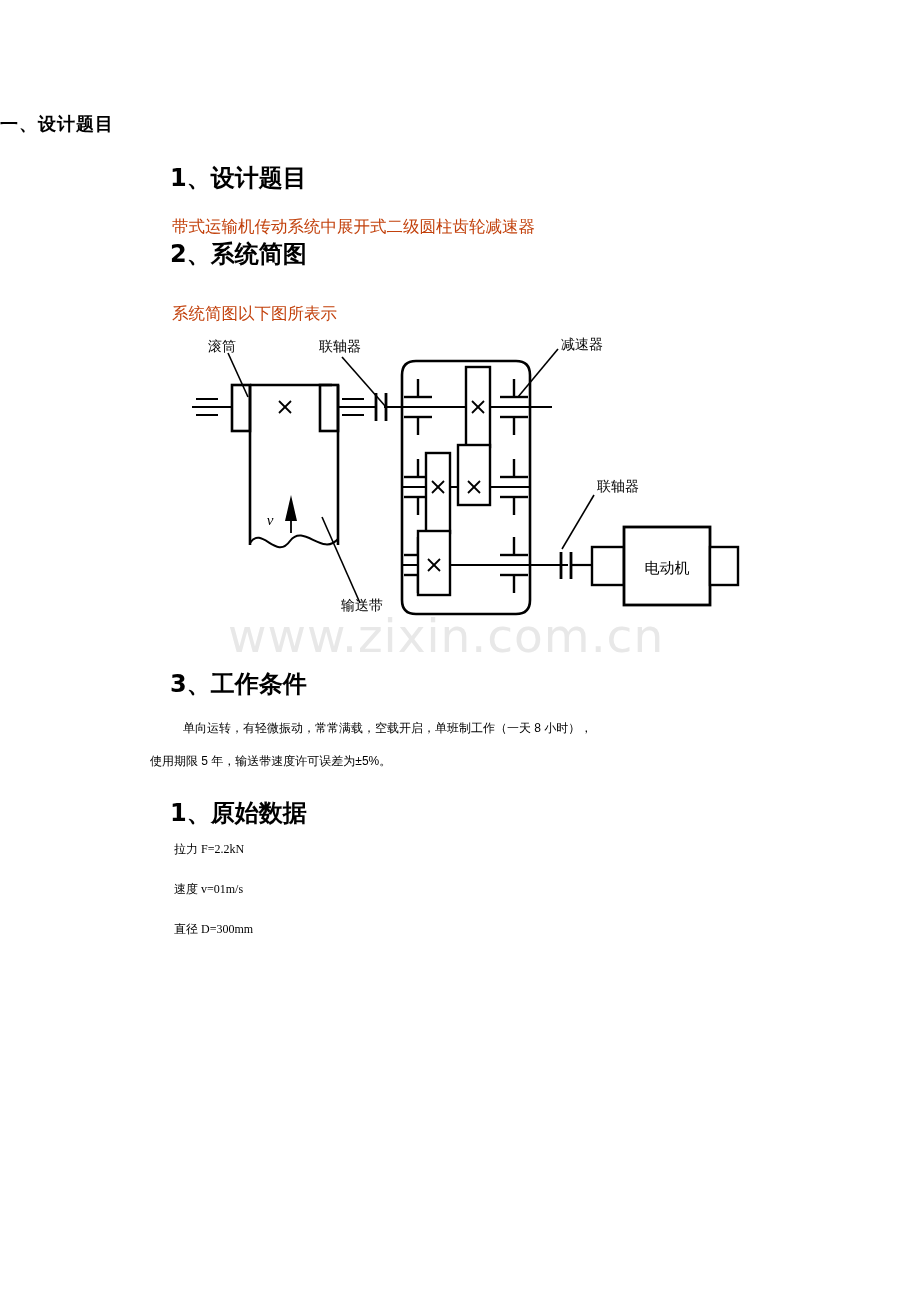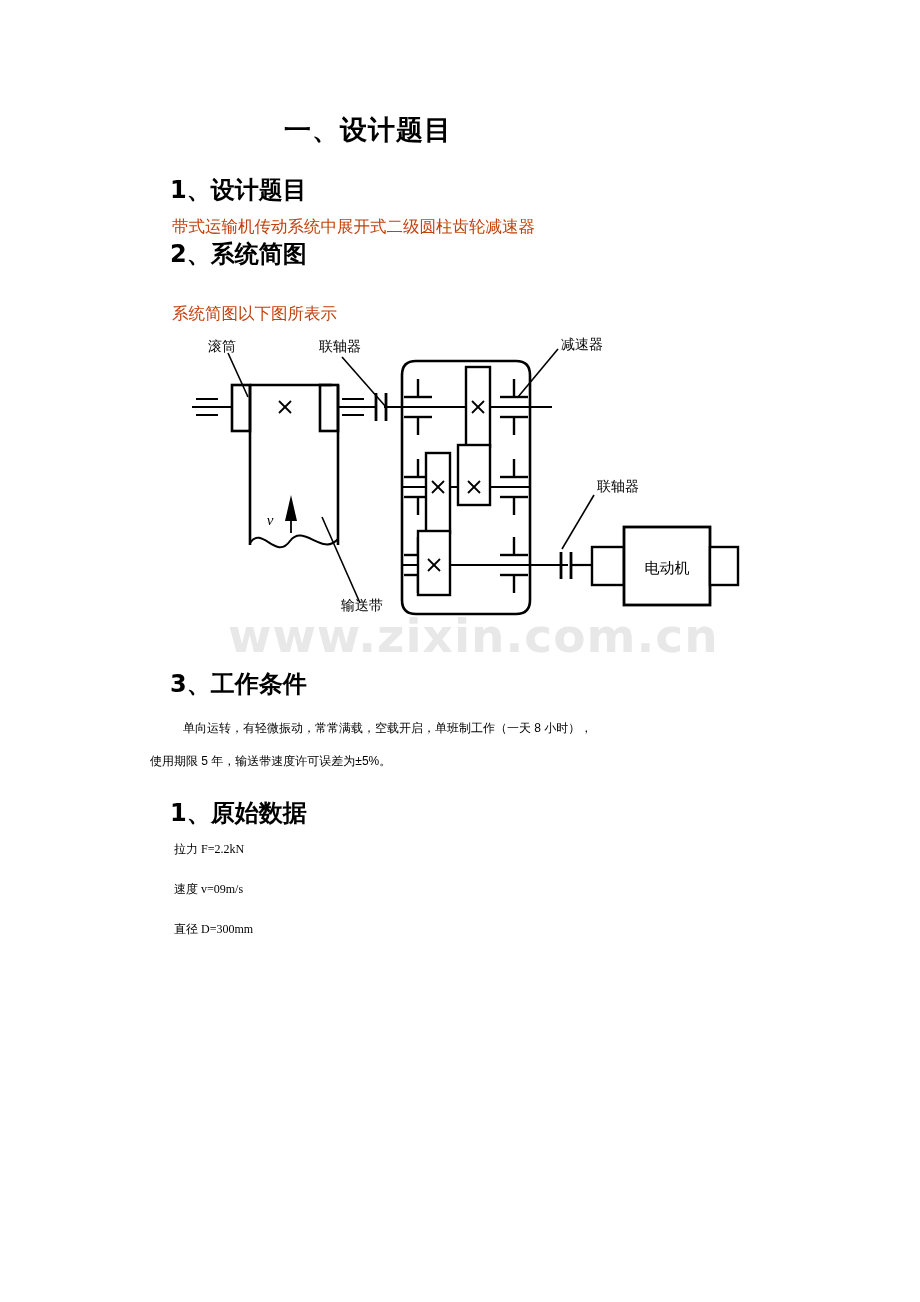--- a/index.html
+++ b/index.html
@@ -23,37 +23,37 @@
     width: 920px;
     height: 1302px;
   }
 
   
   .doc-title {
     position: absolute;
     left: 0;
     top: 112px;
     width: 736px;
-    text-align: center;
-    font-size: 27px;
+    text-align: left;
+    font-size: 18px;
     font-weight: 700;
     letter-spacing: 1px;
     font-family: "Liberation Serif", "DejaVu Serif", serif;
   }
 
   .h2 {
     position: absolute;
     left: 170px;
     font-size: 24px;
     font-weight: 700;
     font-family: "DejaVu Sans", "Liberation Sans", sans-serif;
     letter-spacing: 0px;
     white-space: nowrap;
   }
-  .h2-1 { top: 174px; text-align: center; }
+  .h2-1 { top: 162px; text-align: center; }
   .h2-2 { top: 238px; }
   .h2-3 { top: 668px; }
   .h2-4 { top: 797px; }
 
   .body-text {
     position: absolute;
     font-size: 16.5px;
     font-family: "Liberation Serif", "DejaVu Serif", serif;
     white-space: nowrap;
     color: #c2410c;
@@ -86,21 +86,21 @@
 
   
   .watermark {
     position: absolute;
     left: 228px;
     top: 608px;
     font-size: 47px;
     letter-spacing: 1px;
     color: #e8e8e8;
     font-family: "DejaVu Sans", "Liberation Sans", sans-serif;
-    font-weight: 700;
+    font-weight: 400;
     user-select: none;
     pointer-events: none;
   }
 
   
   .diagram {
     position: absolute;
     left: 180px;
     top: 335px;
     width: 560px;
@@ -281,16 +281,16 @@
   </div>
 
   <div class="h2 h2-3">3、工作条件</div>
   <div class="work-cond">
     <div class="indent">单向运转，有轻微振动，常常满载，空载开启，单班制工作（一天 8 小时），</div>
     <div>使用期限 5 年，输送带速度许可误差为±5%。</div>
   </div>
 
   <div class="h2 h2-4">1、原始数据</div>
   <div class="data-line d1">拉力 F=2.2kN</div>
-  <div class="data-line d2">速度 v=09m/s</div>
+  <div class="data-line d2">速度 v=01m/s</div>
   <div class="data-line d3">直径 D=300mm</div>
 
 </div>
 
 </body></html>

